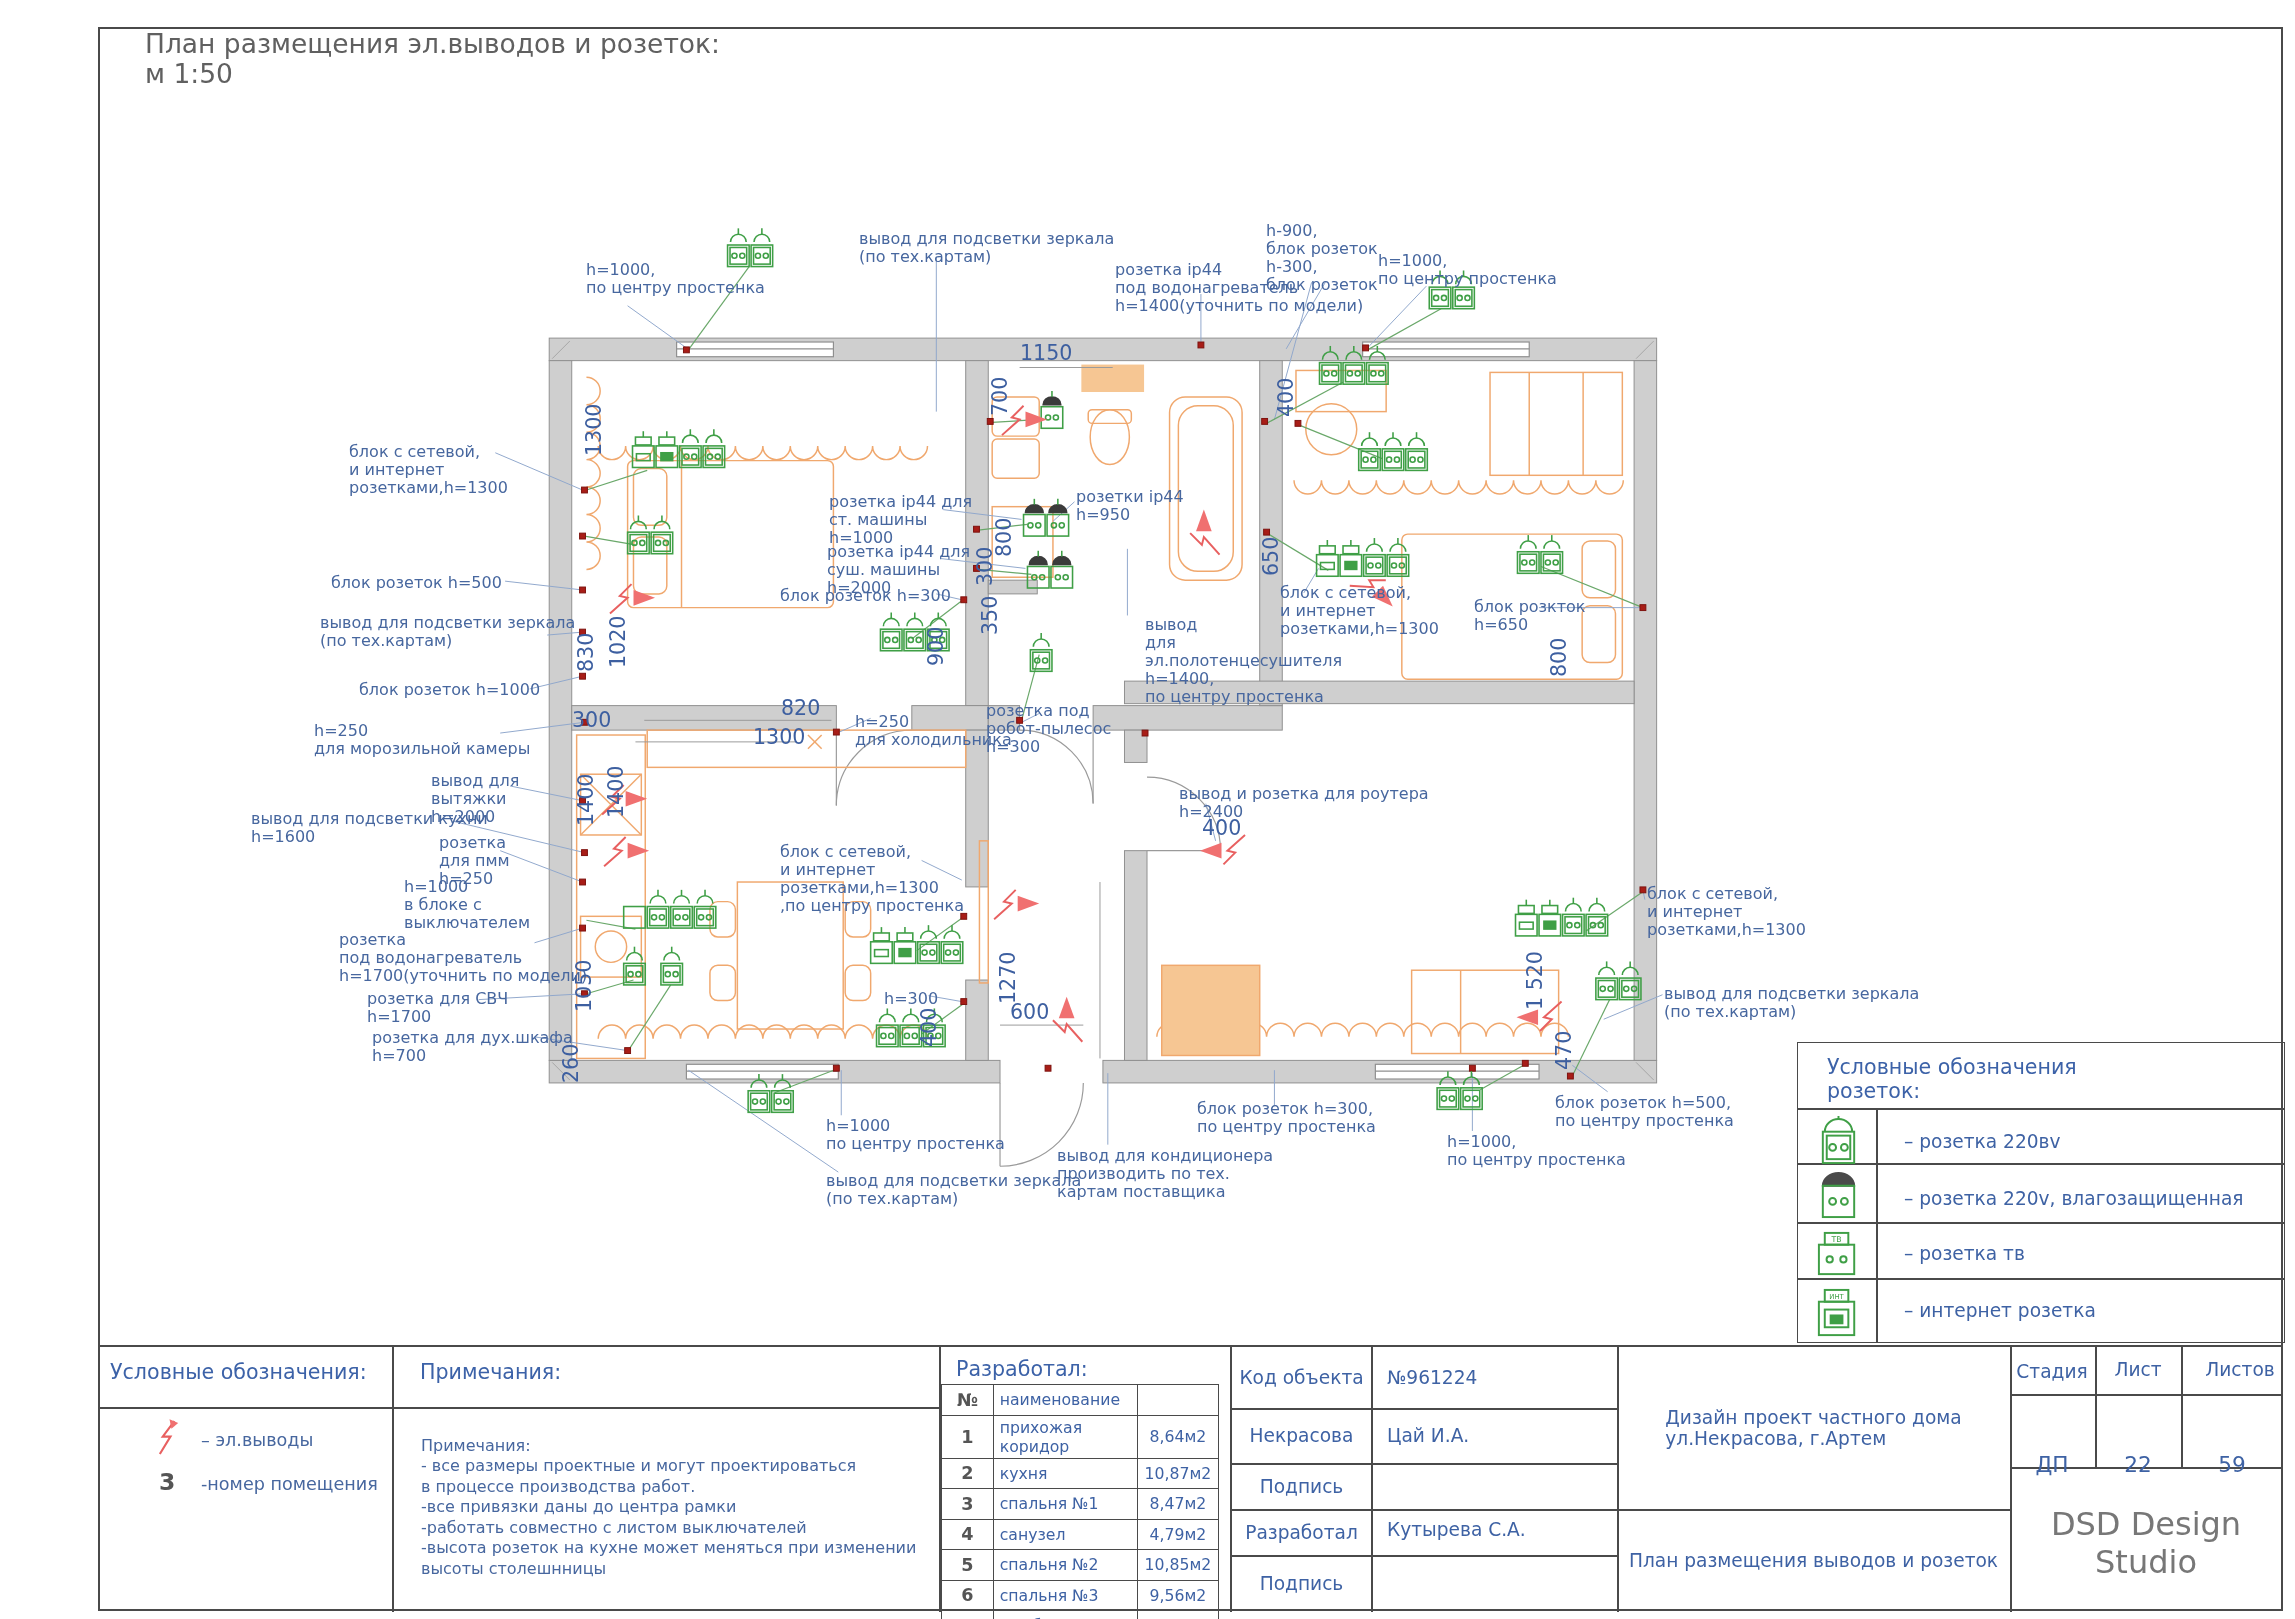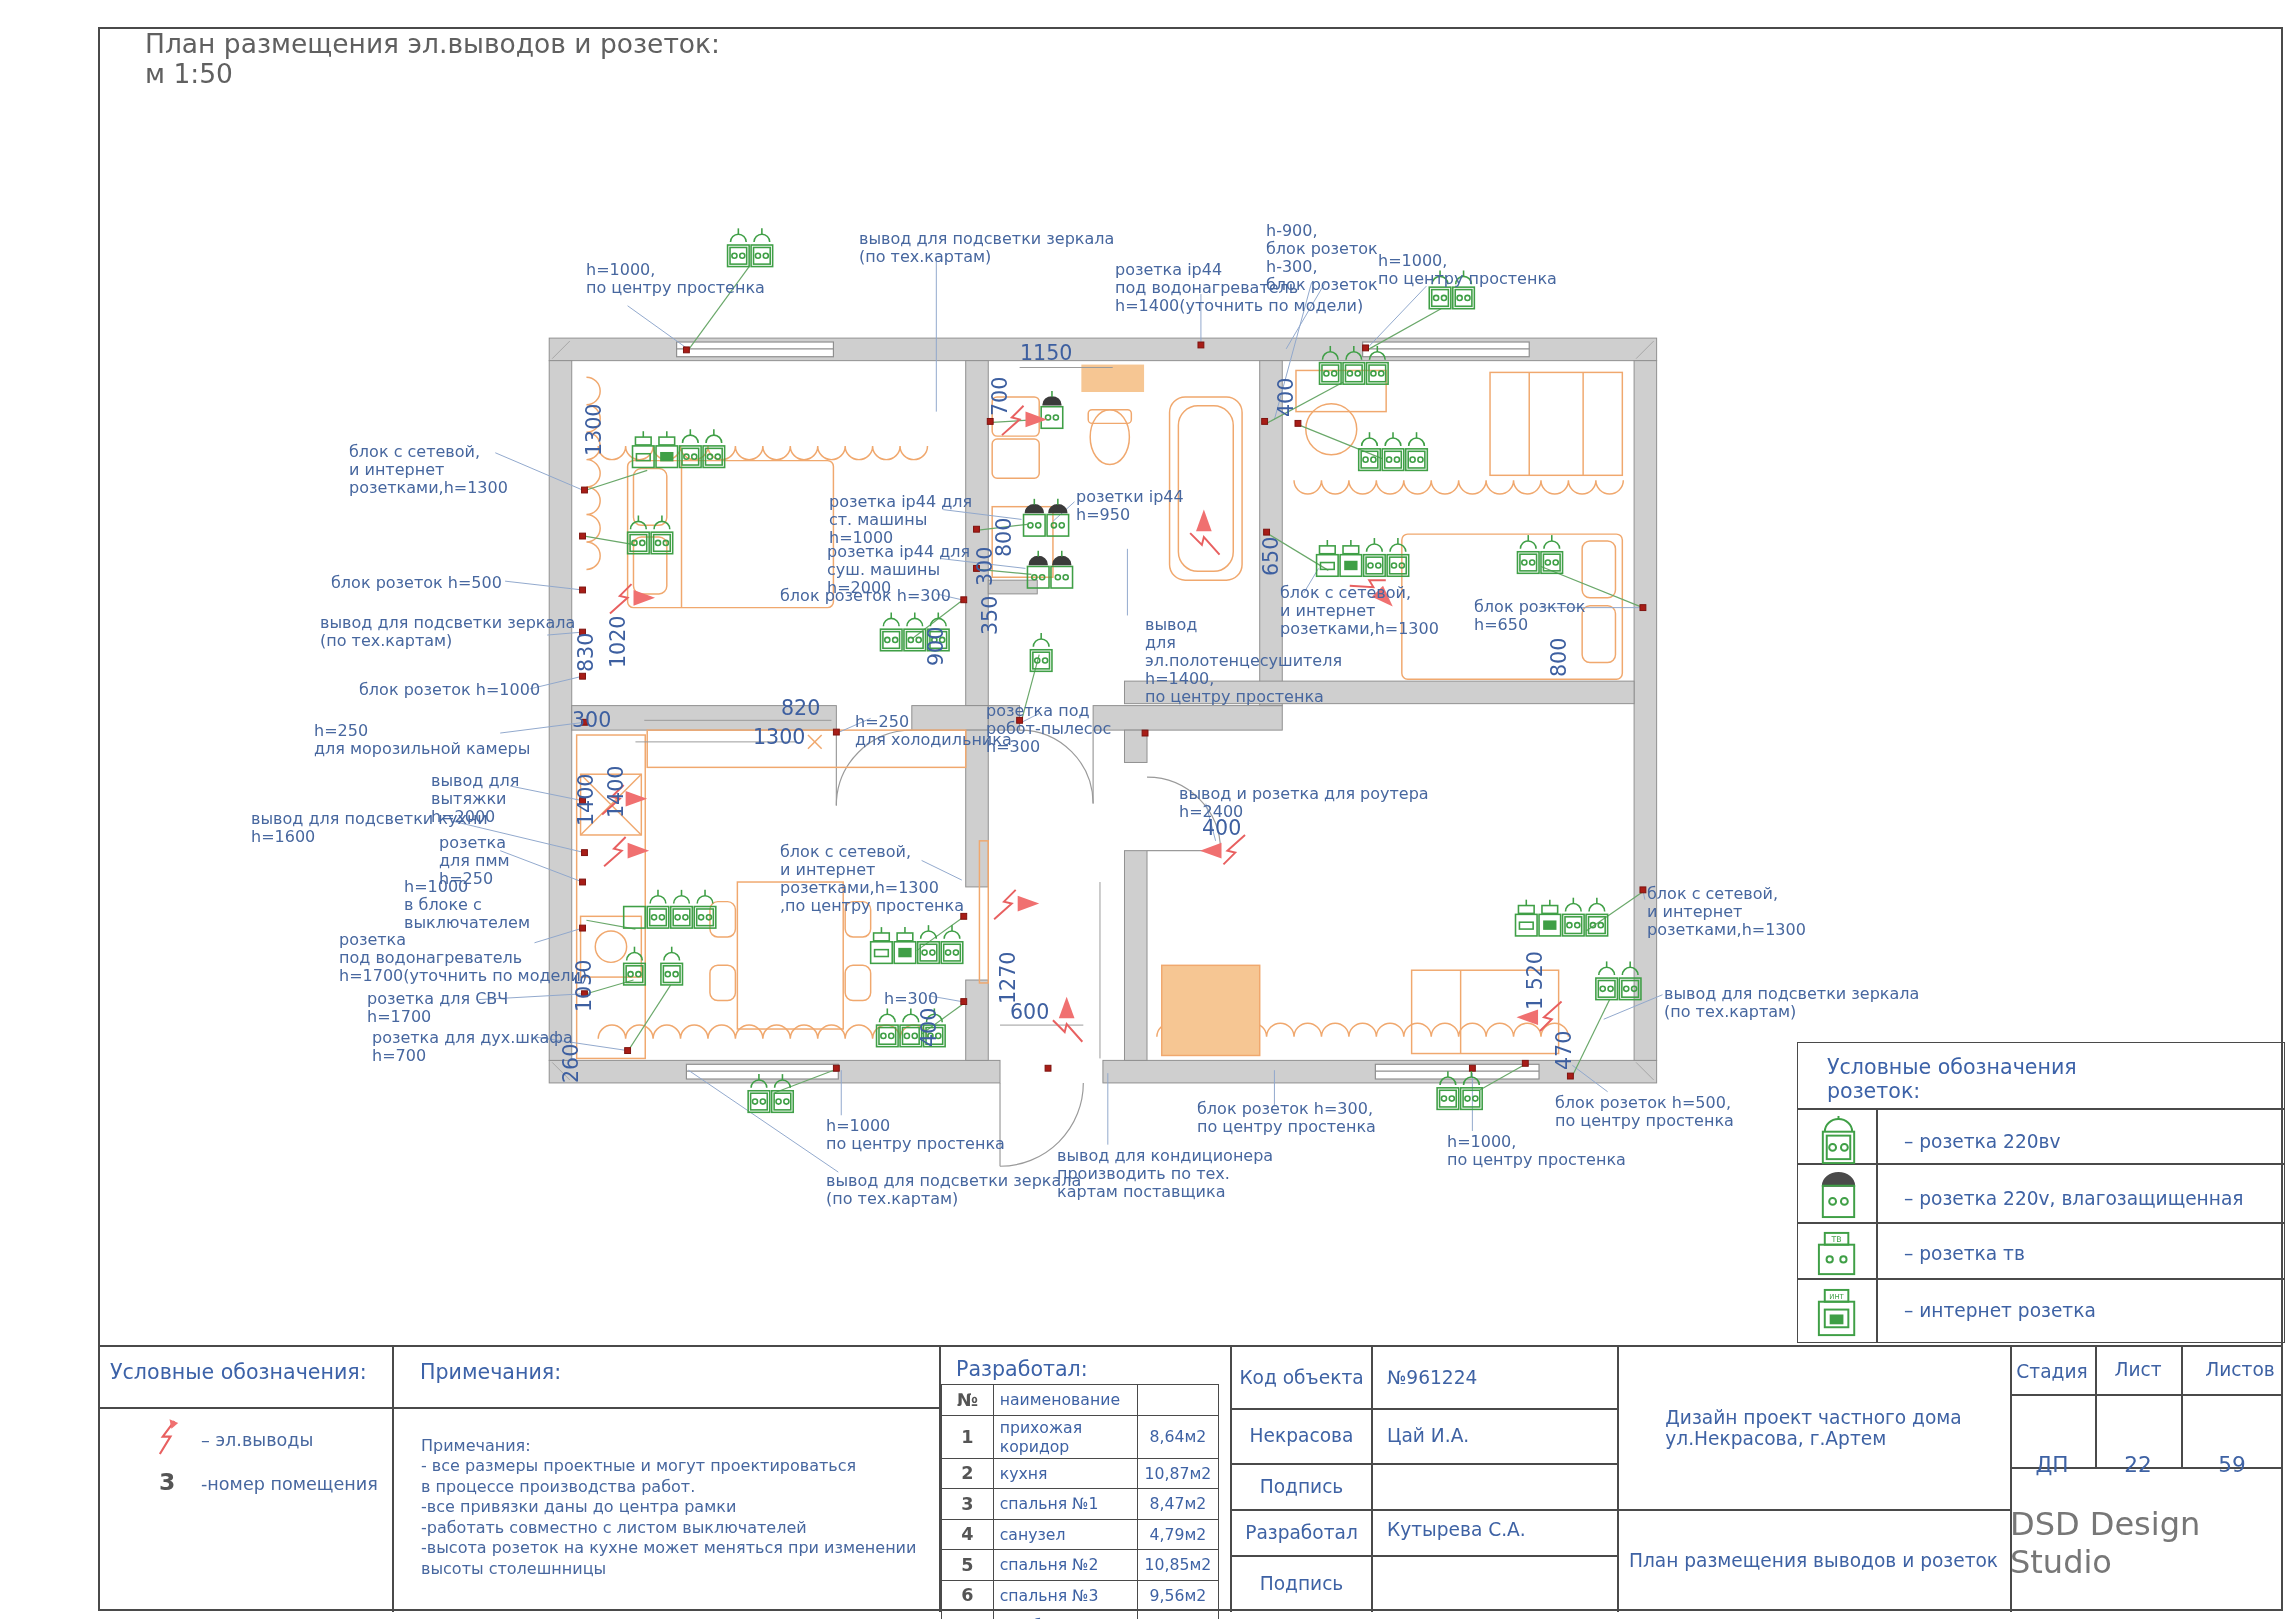--- a/index.html
+++ b/index.html
@@ -22,21 +22,21 @@
   .cell{position:absolute;display:flex;align-items:center;box-sizing:border-box;
         color:#3e62a4;font-size:18.6px;}
   .cell.center{justify-content:center;text-align:center;}
   .exp-table{position:absolute;left:941px;top:1384px;border-collapse:collapse;}
   .exp-table td{border:1.5px solid #4a4a4a;font-size:15.7px;color:#3e62a4;
                 padding:2px 5.9px;height:25.5px;}
   .exp-table td.num{width:39px;text-align:center;color:#555;font-weight:bold;font-size:17.6px;}
   .exp-table td.nm{width:131px;}
   .exp-table td.ar{width:69px;text-align:center;}
   .legend-label{color:#3e62a4;font-size:18.6px;}
-  .studio{position:absolute;color:#777;font-size:32px;
+  .studio{position:absolute;color:#777;font-size:32px;text-align:center;
           line-height:1.2;white-space:pre-line;}
   .stage-val{font-size:21.6px;margin-top:33px;}
 </style>
 </head>
 <body>
 
 <div class="page">
   <div class="frame"></div>
 
   <div class="main-title"><span>План размещения эл.выводов и розеток:</span><br><span> м 1:50</span></div>

